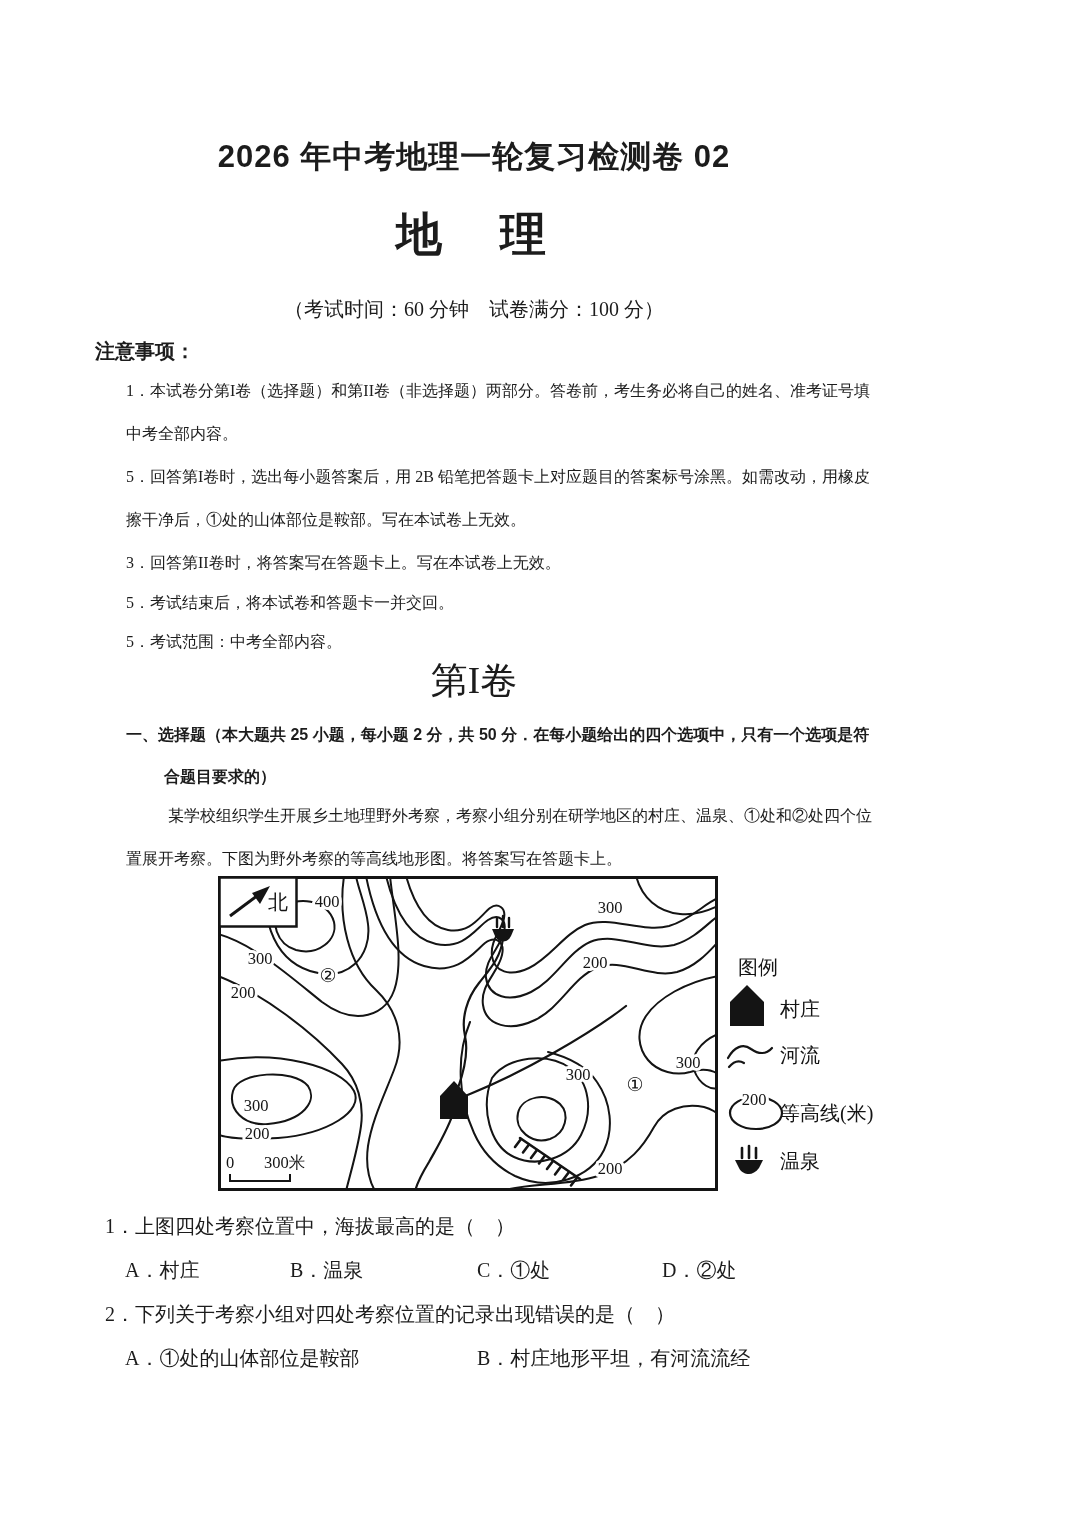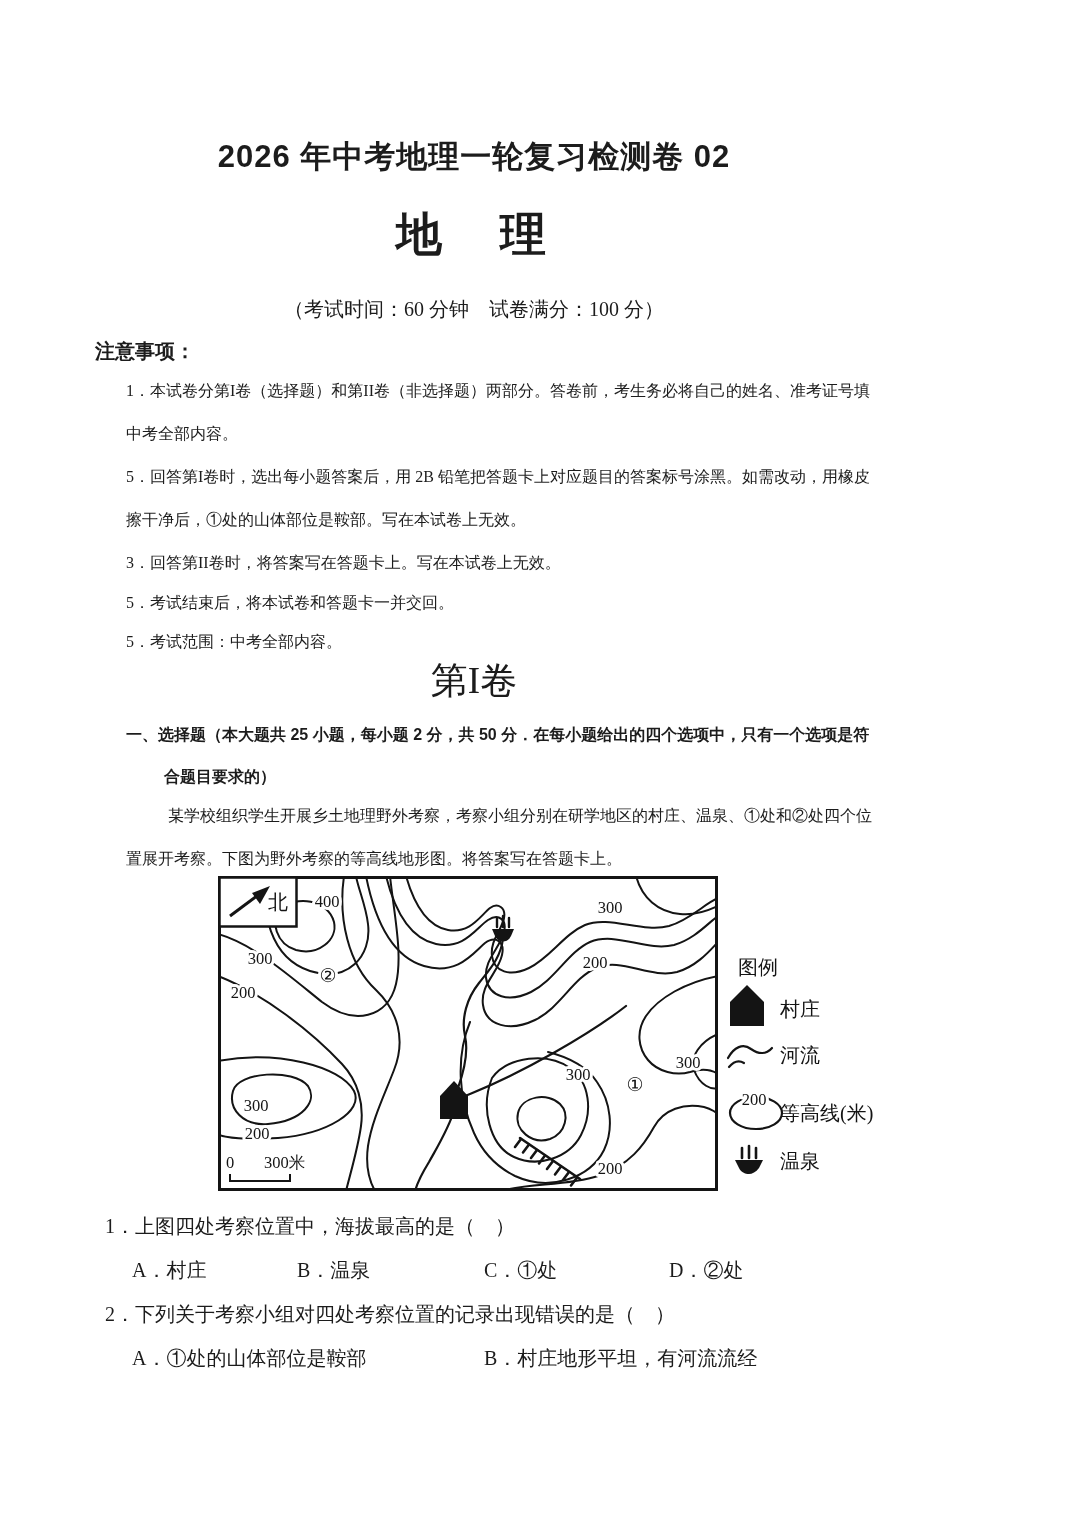--- a/index.html
+++ b/index.html
@@ -11,21 +11,21 @@
   .abs{position:absolute;}
   .center{left:0;width:948px;text-align:center;}
   .hei{font-family:"Liberation Sans","DejaVu Sans",sans-serif;font-weight:bold;}
   .title{top:136px;font-size:31px;letter-spacing:1px;}
   .subject{top:204px;font-size:46px;letter-spacing:6px;}
   .examinfo{top:296px;font-size:20px;}
   .notice-h{left:95px;top:338px;font-size:20px;}
   .bodyline{font-size:16px;white-space:nowrap;line-height:26px;margin-left:31px;}
   .sec-title{top:656px;font-size:37px;}
   .q{left:105px;font-size:20px;white-space:nowrap;}
-  .opt{font-size:20px;white-space:nowrap;margin-left:7px;}
+  .opt{font-size:20px;white-space:nowrap;}
   svg text{font-family:"Liberation Serif","DejaVu Serif",serif;fill:#141414;}
   svg .halo{paint-order:stroke;stroke:#ffffff;stroke-width:6px;stroke-linejoin:round;}
   svg .cline{fill:none;stroke:#141414;stroke-width:2;stroke-linecap:round;}
   svg .rline{fill:none;stroke:#141414;stroke-width:2.2;stroke-linecap:round;}
 </style>
 </head>
 <body>
 
 <div class="abs center hei title">2026 年中考地理一轮复习检测卷 02</div>
 <div class="abs center hei subject">地　理</div>

